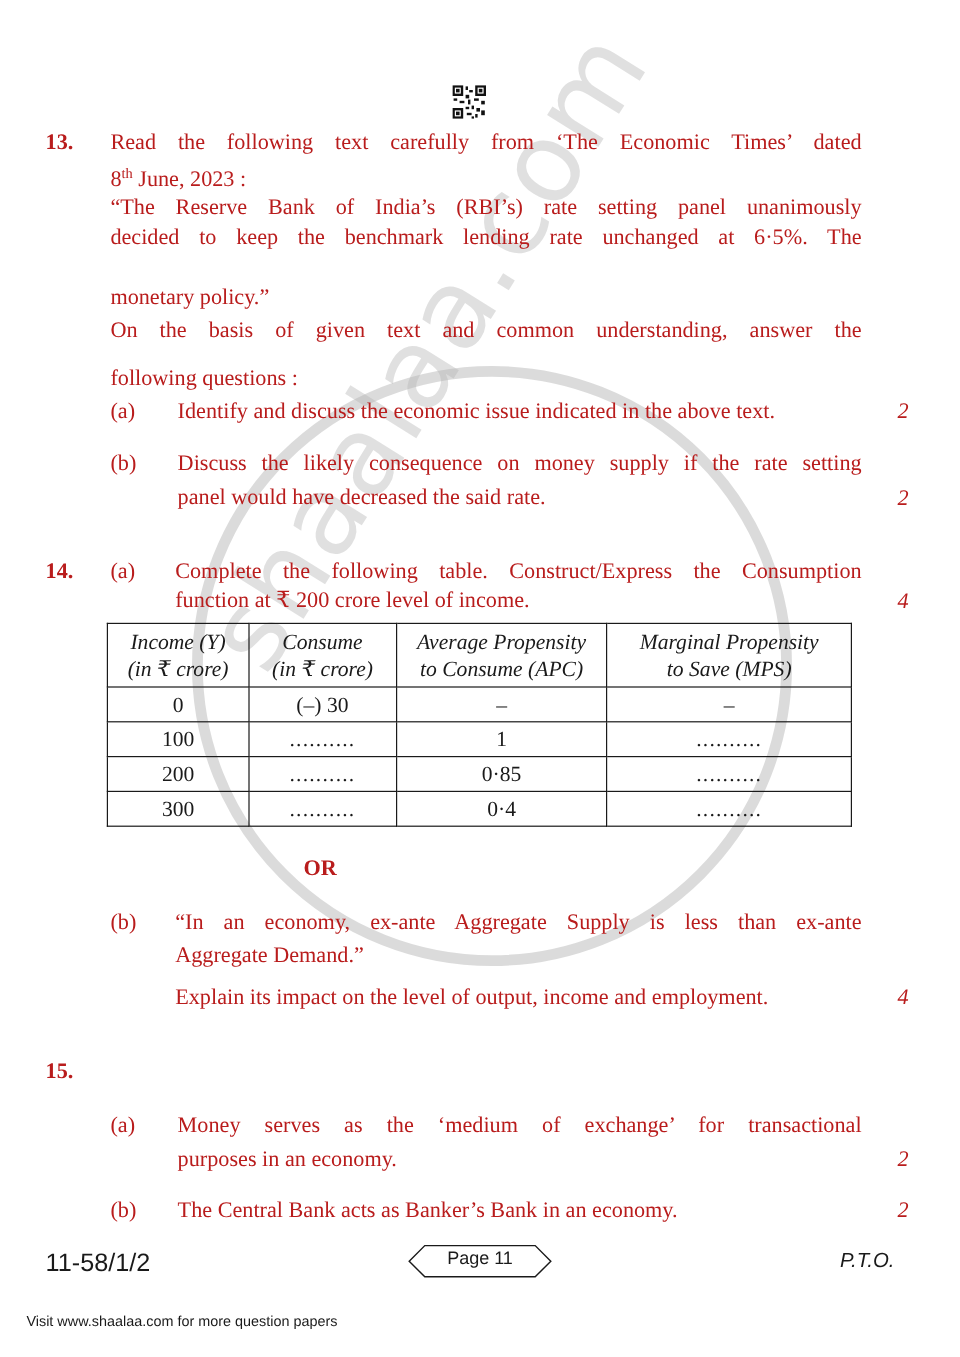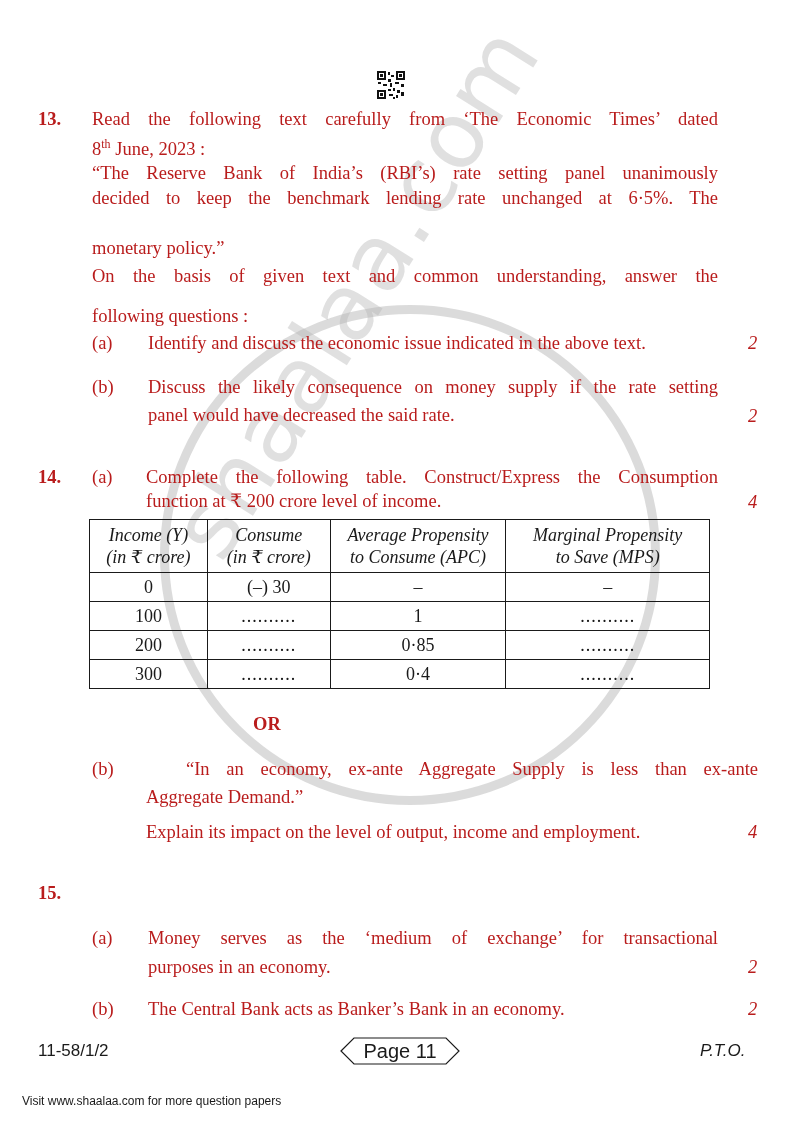--- a/index.html
+++ b/index.html
@@ -27,21 +27,21 @@
                font-family:"Liberation Serif", "DejaVu Serif", serif; font-size:18px; }
   table.data th, table.data td { border:1px solid #1a1a1a; text-align:center; padding:0; }
   table.data th { font-weight:normal; font-style:italic; line-height:22px; height:52px; }
   table.data td { height:28px; line-height:28px; }
   .dots { letter-spacing:1px; }
 
   
   .badge { left:340px; top:1037px; width:120px; height:28px; }
   .badge svg { position:absolute; left:0; top:0; }
   .badge span { position:absolute; left:0; top:3px; width:120px; text-align:center;
-                font-family:"Liberation Sans", "DejaVu Sans", sans-serif; font-size:20px; }
+                font-family:"Liberation Sans", "DejaVu Sans", sans-serif; font-size:15px; }
 
   .visit { left:22px; top:1094px; font-family:"Liberation Sans", "DejaVu Sans", sans-serif;
            font-size:12px; color:#1a1a1a; }
 </style>
 </head>
 <body>
 
 <div class="page">
 
   <div class="abs wm-circle"></div>
@@ -139,37 +139,37 @@
       <td class="dots">..........</td>
       <td>0·4</td>
       <td class="dots">..........</td>
     </tr>
   </tbody>
     </table>
 
   <div class="abs t qnum" style="left:253px;top:712px;">OR</div>
 
   <div class="abs t" style="left:92px;top:757px;">(b)</div>
-  <div class="abs t just" style="left:146px;top:757px;width:572px;margin-left:40px;">“In an economy, ex-ante Aggregate Supply is less than ex-ante</div>
+  <div class="abs t just" style="left:146px;top:757px;width:572px;">“In an economy, ex-ante Aggregate Supply is less than ex-ante</div>
   <div class="abs t" style="left:146px;top:785px;">Aggregate Demand.”</div>
   <div class="abs t" style="left:146px;top:820px;">Explain its impact on the level of output, income and employment.</div>
   <div class="abs t marks" style="left:748px;top:820px;">4</div>
 
   <div class="abs t qnum" style="left:38px;top:881px;">15.</div>
 
   <div class="abs t" style="left:92px;top:926px;">(a)</div>
   <div class="abs t just" style="left:148px;top:926px;width:570px;">Money serves as the ‘medium of exchange’ for transactional</div>
   <div class="abs t" style="left:148px;top:955px;">purposes in an economy.</div>
   <div class="abs t marks" style="left:748px;top:955px;">2</div>
 
   <div class="abs t" style="left:92px;top:997px;">(b)</div>
   <div class="abs t" style="left:148px;top:997px;">The Central Bank acts as Banker’s Bank in an economy.</div>
   <div class="abs t marks" style="left:748px;top:997px;">2</div>
 
-  <div class="abs" style="left:38px;top:1041px;font-family:'Liberation Sans','DejaVu Sans',sans-serif;font-size:17px;">11-58/1/2</div>
+  <div class="abs" style="left:38px;top:1041px;font-family:'Liberation Sans','DejaVu Sans',sans-serif;font-size:21px;">11-58/1/2</div>
   <div class="abs badge">
     <svg width="120" height="28" viewBox="0 0 120 28">
       <polygon points="1,14 14,1 106,1 119,14 106,27 14,27" fill="none" stroke="#1a1a1a" stroke-width="1.2"></polygon>
     </svg>
     <span>Page 11</span>
   </div>
   <div class="abs" style="left:700px;top:1041px;font-family:'Liberation Sans','DejaVu Sans',sans-serif;font-size:17px;font-style:italic;">P.T.O.</div>
 
   <div class="abs visit">Visit www.shaalaa.com for more question papers</div>
 </div>

